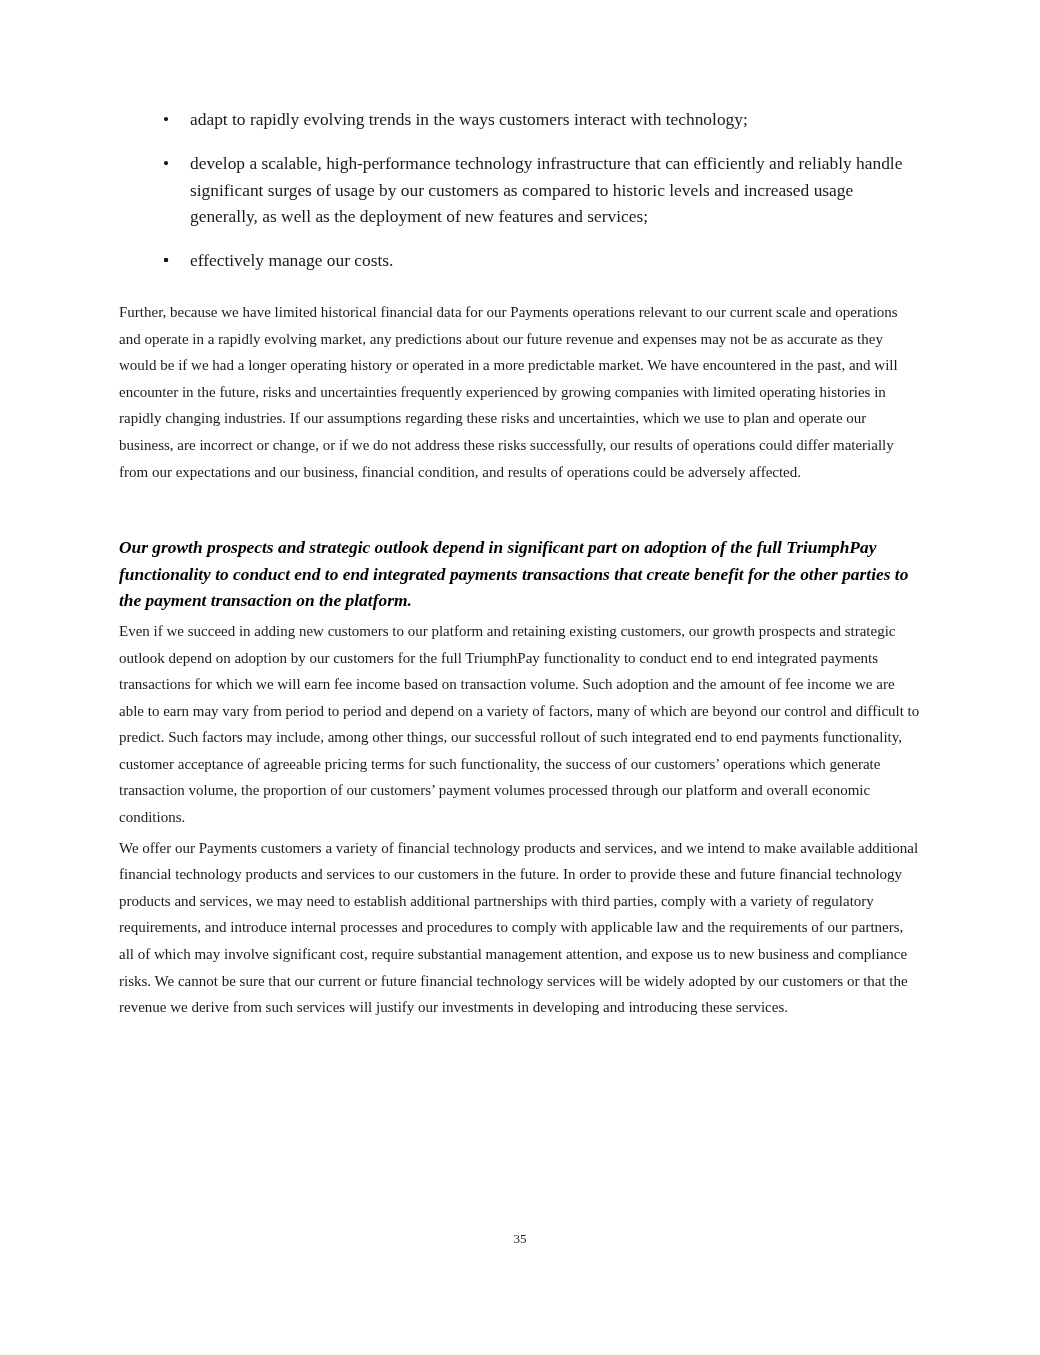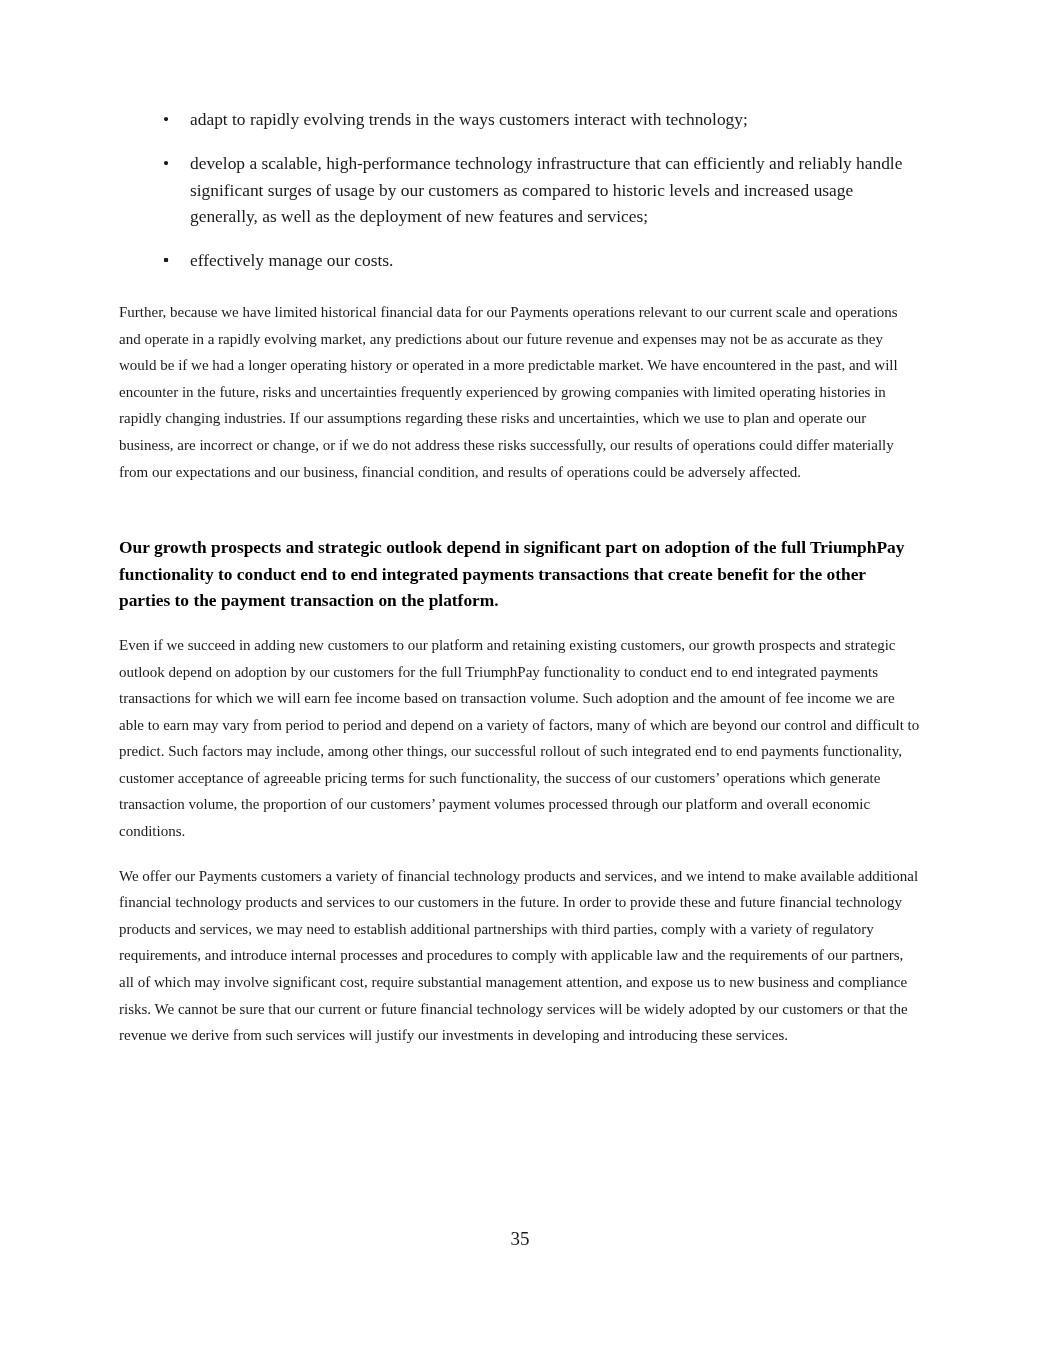--- a/index.html
+++ b/index.html
@@ -61,38 +61,39 @@
     text-align: left;
     color: #1a1a1a;
   }
   .para-block {
     margin-top: 25px;
   }
   .heading {
     font-size: 17.4px;
     line-height: 26.6px;
     font-weight: bold;
+    font-style: italic;
     margin: 0;
     text-align: left;
     color: #000000;
   }
   .heading-block {
     margin-top: 49px;
   }
   .after-heading {
-    margin-top: 18px;
+    margin-top: 4px;
   }
   
   .page-number {
     position: absolute;
     left: 0;
     right: 0;
     top: 1229px;
     text-align: center;
-    font-size: 19px;
+    font-size: 13px;
     line-height: 20px;
     color: #1a1a1a;
   }
 </style>
 </head>
 <body>
 
 <div class="page">
 
   <div class="content">

